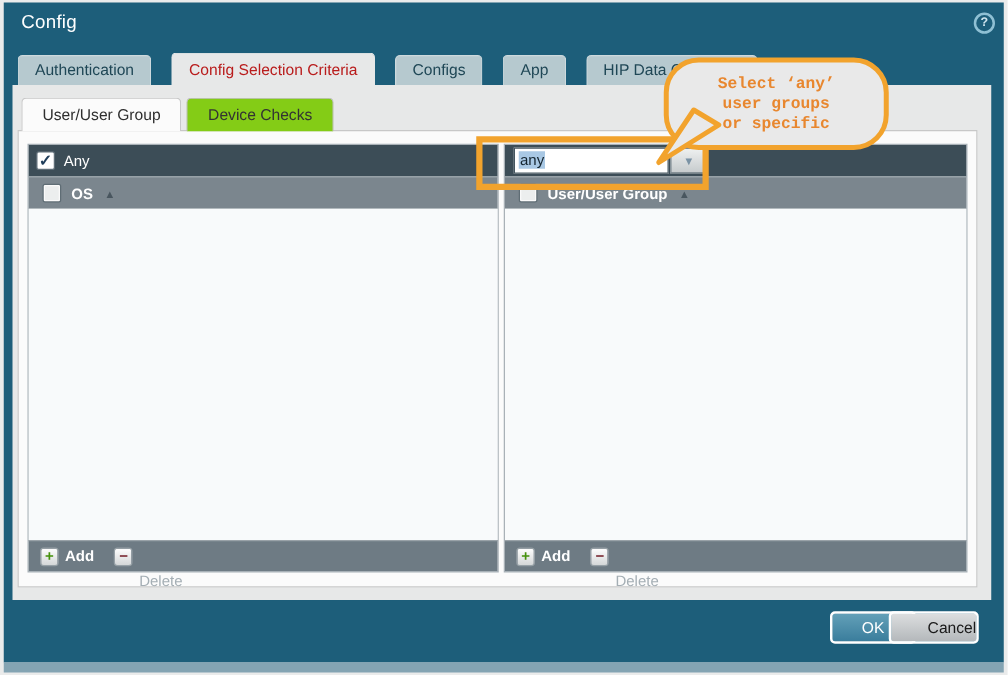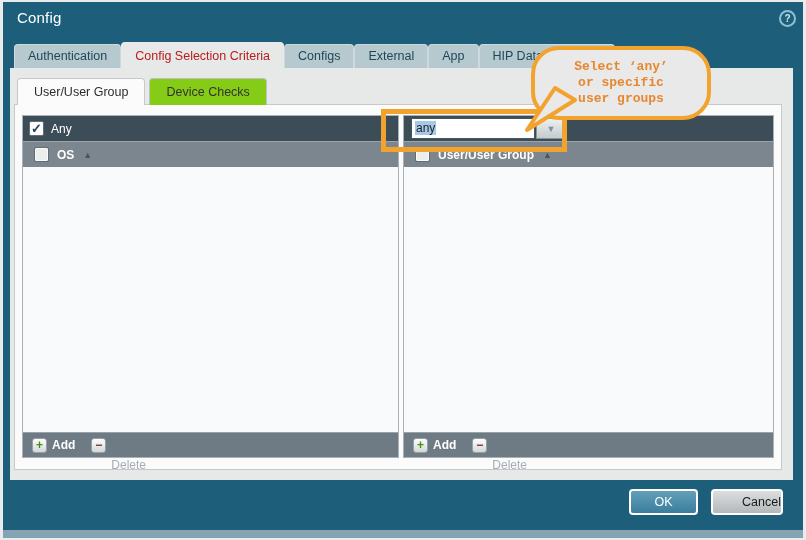--- a/index.html
+++ b/index.html
@@ -14,21 +14,21 @@
 
   
   .dialog { left: 3px; top: 2px; width: 800px; height: 528px; background: #1d5e7a; }
   .dialog-strip { left: 3px; top: 530px; width: 800px; height: 8px; background: #84a4b3; }
   .win-title { left: 17px; top: 9px; color: #fff; font-size: 15px; letter-spacing: .2px; }
   .help { left: 779px; top: 10px; width: 17px; height: 17px; border-radius: 50%;
           border: 2px solid #8fc0d4; color: #cfe4ee; font-size: 10px; font-weight: bold;
           text-align: center; line-height: 13px; cursor: pointer; }
 
   
-  .main-tabs { left: 14px; top: 42px; height: 26px; display: flex; gap: 0; align-items: flex-end; }
+  .main-tabs { left: 14px; top: 42px; height: 26px; display: flex; gap: 16px; align-items: flex-end; }
   .mtab { height: 24px; padding: 0 13px; background: #b6c9cf; color: #1f4756;
           font-size: 12.5px; line-height: 23px; border: 1px solid #cdd9dd; border-bottom: none;
           border-radius: 4px 4px 0 0; white-space: nowrap; cursor: pointer; }
   .mtab.active { height: 26px; background: #e7e8e8; color: #b91c1c; line-height: 26px;
                  border-color: #e7e8e8; }
 
   
   .content { left: 10px; top: 68px; width: 783px; height: 412px; background: #e7e8e8; }
 
   
@@ -78,21 +78,21 @@
   .dd-field { width: 124px; height: 21px; background: #fff; border: 1px solid #45565f;
               font-size: 12px; padding: 2px 0 0 3px; }
   .dd-sel { background: #a9c8e4; color: #13232e; padding: 0 1px; }
   .dd-btn { width: 30px; height: 21px; margin-left: 1px; border: 1px solid #88949b;
             background: linear-gradient(#eef0f0, #c6cbcd); color: #7b93a5;
             font-size: 9px; text-align: center; line-height: 20px; cursor: pointer; }
 
   
   .btn { top: 489px; height: 26px; border-radius: 4px; border: 2px solid #fff;
          font-size: 12.5px; text-align: center; line-height: 22px; cursor: pointer; }
-  .btn-ok { left: 629px; width: 69px; background: linear-gradient(#63a0b8, #3a7d9c); color: #fff; }
+  .btn-ok { left: 664px; width: 69px; background: linear-gradient(#63a0b8, #3a7d9c); color: #fff; }
   .btn-cancel { left: 711px; width: 72px; background: linear-gradient(#dcdedf, #b4b8bb); color: #1a1a1a; text-align: right; }
 
   
   .hl-rect { left: 381px; top: 109px; width: 186px; height: 43px;
              border: 5px solid #f2a32d; z-index: 20; pointer-events: none; }
   .bubble { left: 531px; top: 46px; width: 180px; height: 74px; background: #e9e9e9;
             border: 4px solid #f2a32d; border-radius: 28px; z-index: 21;
             display: flex; flex-direction: column; justify-content: center;
             text-align: center; pointer-events: none; }
   .bubble span { font-family: "Liberation Mono", "DejaVu Sans Mono", monospace;
@@ -105,21 +105,20 @@
 <div class="abs dialog"></div>
 <div class="abs dialog-strip"></div>
 
 <div class="abs win-title">Config</div>
 <div class="abs help">?</div>
 
 <div class="abs main-tabs">
   <div class="mtab">Authentication</div>
   <div class="mtab active">Config Selection Criteria</div>
   <div class="mtab">Configs</div>
-  <div class="mtab">External</div>
   <div class="mtab">App</div>
   <div class="mtab">HIP Data Collection</div>
 </div>
 
 <div class="abs content"></div>
 
 <div class="abs sub-tabs">
   <div class="stab active">User/User Group</div>
   <div class="stab">Device Checks</div>
 </div>
@@ -170,21 +169,21 @@
     <div class="foot-btn">
       <div class="icon-sq minus">−</div>
       <span class="lbl-del">Delete</span>
     </div>
   </div>
 </div>
 
 <div class="abs hl-rect"></div>
 <div class="abs bubble">
   <span>Select ‘any’</span>
+  <span>user groups</span>
   <span>or specific</span>
-  <span>user groups</span>
 </div>
 <svg class="abs tail" viewBox="0 0 62 56">
   <polygon points="8,46 36,4 56,16" fill="#e9e9e9" stroke="#f2a32d" stroke-width="4" stroke-linejoin="round"></polygon>
 </svg>
 
 <div class="abs btn btn-ok">OK</div>
 <div class="abs btn btn-cancel">Cancel</div>
 
 </body></html>

